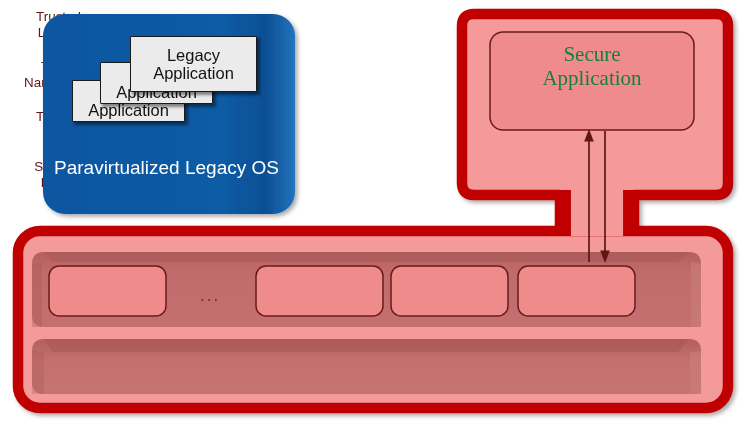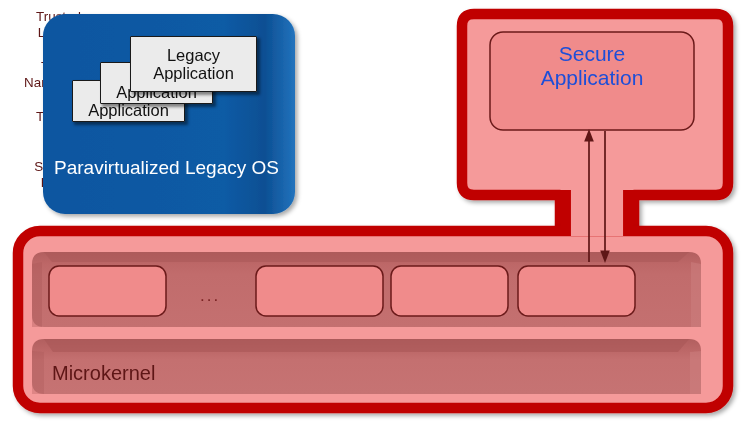--- a/index.html
+++ b/index.html
@@ -28,26 +28,27 @@
     line-height:1.1;
   }
 
   .os-label{
     color:#ffffff;
     font-size:19px;
     left:54px;top:157px;
   }
 
   .secure-app-label{
-    color:#1d4ed8;
+    color:#15803d;
     font-size:21px;
     text-align:center;
     width:196px;
     left:494px;top:42px;
     line-height:1.16;
+    font-family:Liberation Serif, serif;
   }
 
   .svc-label{
     color:#5e1616;
     font-size:13.4px;
     text-align:center;
     line-height:1.18;
     display:flex;align-items:center;justify-content:center;
     white-space:pre-line;
   }
@@ -199,15 +200,14 @@
 Name Server</div>
 
   <div class="svc-label" style="left:391px;top:266px;width:117px;height:50px;">Trusted
 GUI</div>
 
   <div class="svc-label" style="left:518px;top:266px;width:117px;height:50px;">Security
 Policy</div>
 
   <div class="dots">...</div>
 
-  <div class="lbl mk-label">Microkernel</div>
 
 </div>
 
 </body></html>

